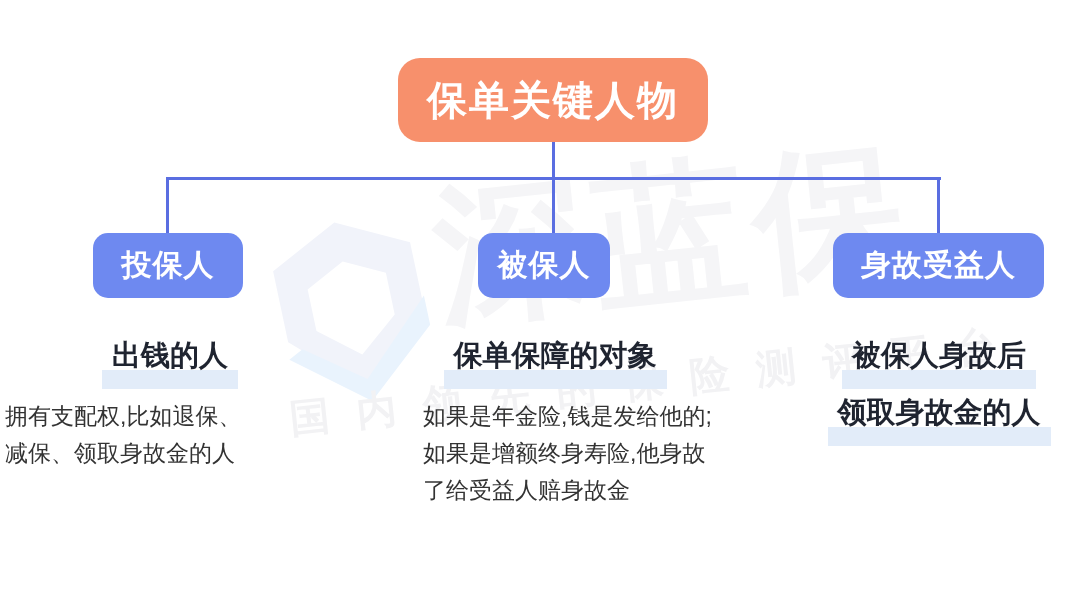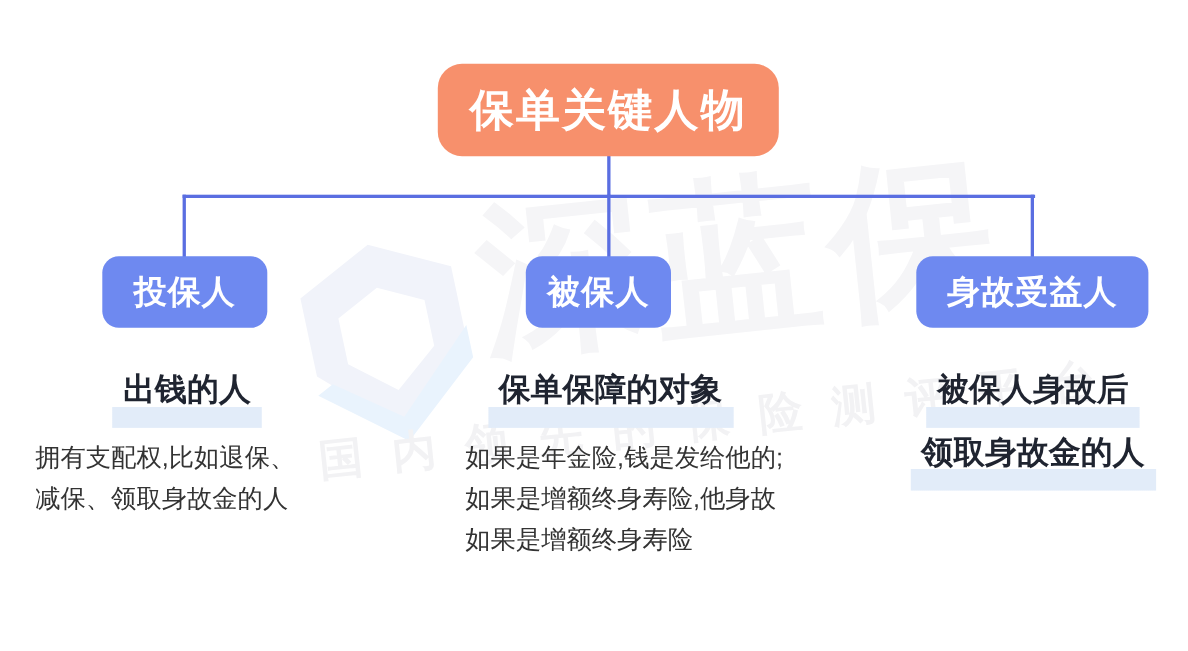--- a/index.html
+++ b/index.html
@@ -73,21 +73,21 @@
   }
   .heading-left{left:40px;top:332px;width:260px;}
   .heading-mid{left:420px;top:332px;width:270px;text-decoration:underline;}
   .heading-right{left:808px;top:332px;width:262px;}
   
   .body-text{
     position:absolute;z-index:2;
     font-size:23px;color:var(--color-body-text);line-height:37px;
     text-align:left;
   }
-  .body-left{left:32px;top:398px;width:310px;}
+  .body-left{left:5px;top:398px;width:310px;}
   .body-mid{left:388px;top:398px;width:355px;margin-left:35px;}
 </style>
 </head>
 <body>
 
 <div class="canvas">
 
   <div class="wm wm-logo">
     <svg width="150" height="185" viewBox="0 0 120 148" xmlns="http://www.w3.org/2000/svg">
       <path d="M60 2 L116 30 V88 L60 140 L4 88 V30 Z" fill="#F1F3FA"></path>
@@ -125,21 +125,21 @@
     <div>拥有支配权,比如退保、</div>
     <div>减保、领取身故金的人</div>
   </div>
 
   <div class="heading heading-mid">
     <span class="hl">保单保障的对象</span>
   </div>
   <div class="body-text body-mid">
     <div>如果是年金险,钱是发给他的;</div>
     <div>如果是增额终身寿险,他身故</div>
-    <div>如果是增额终身寿险</div>
+    <div>了给受益人赔身故金</div>
   </div>
 
   <div class="heading heading-right">
     <div><span class="hl">被保人身故后</span></div>
     <div><span class="hl">领取身故金的人</span></div>
   </div>
 
 </div>
 
 </body></html>

